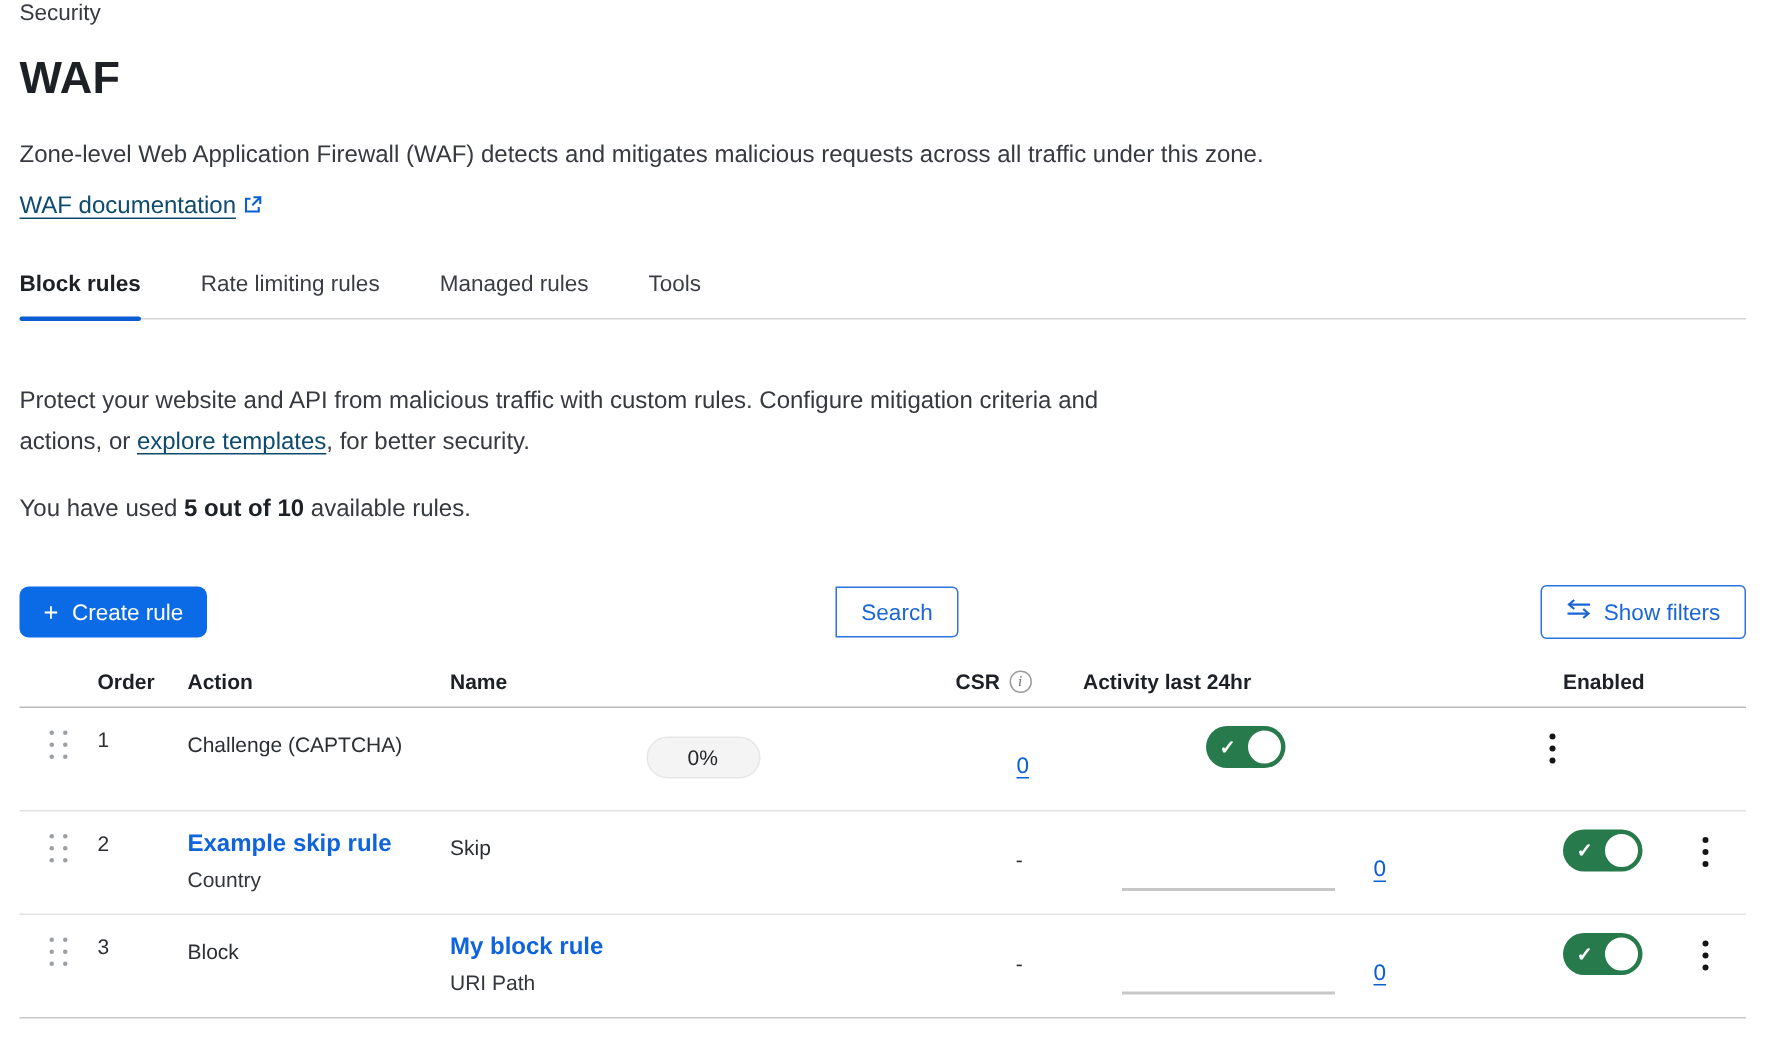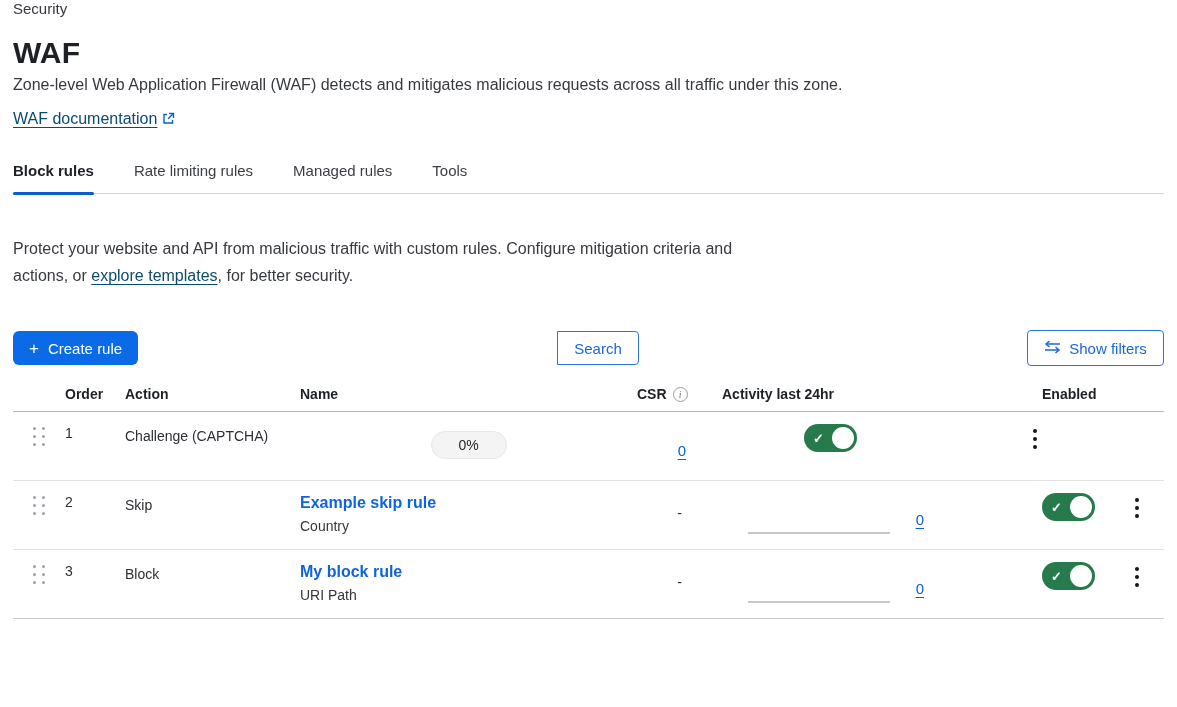--- a/index.html
+++ b/index.html
@@ -3,21 +3,21 @@
 <meta charset="utf-8">
 <style>
   * { box-sizing: border-box; margin: 0; padding: 0; }
   html,body { width: 1177px; height: 707px; background:#fff; overflow:hidden; }
   body { font-family: "Liberation Sans", sans-serif; color:#36393f; }
   .page { padding: 0 13px 0 13px; width:1177px; }
 
   
   .breadcrumb { font-size:15px; color:#36393f; }
   .page-title { font-size:30px; font-weight:700; color:#1d2025; margin-top:19px; letter-spacing:.2px; }
-  .page-desc { font-size:16px; color:#36393f; margin-top:6px; }
+  .page-desc { font-size:16px; color:#36393f; margin-top:25px; }
   .doc-link-row { margin-top:16px; }
   a.link { color:#0c4a6e; text-decoration:underline; text-underline-offset:3px; cursor:pointer; }
   .ext-icon { display:inline-block; margin-left:5px; vertical-align:-1px; }
 
   
   .tabs { margin-top:33px; border-bottom:1px solid #d5d5d5; display:flex; }
   .tab { font-size:15px; color:#3a3e44; padding:0 0 14px 0; margin-right:40px; cursor:pointer; position:relative; }
   .tab.active { font-weight:700; color:#1d2025; }
   .tab.active::after { content:""; position:absolute; left:0; right:0; bottom:-2px; height:3px; background:#0b5bd3; border-radius:2px; }
 
@@ -88,20 +88,21 @@
 
   <div class="tabs">
     <div class="tab active">Block rules</div>
     <div class="tab">Rate limiting rules</div>
     <div class="tab">Managed rules</div>
     <div class="tab">Tools</div>
   </div>
 
   <p class="intro"><span>Protect your website and API from malicious traffic with custom rules. Configure mitigation criteria and actions, or </span><a class="link">explore templates</a><span>, for better security.</span></p>
 
+  <p class="usage"><span>You have used </span><b>5 out of 10</b><span> available rules.</span></p>
 
   <div class="toolbar">
     <button class="btn-primary">
       <span class="plus">+</span>
       <span>Create rule</span>
     </button>
     <div class="search-group">
       <button class="btn-outline btn-search">Search</button>
     </div>
     <button class="btn-outline btn-filters">
@@ -170,25 +171,25 @@
             <div class="drag-handle">
               <i></i>
               <i></i>
               <i></i>
               <i></i>
               <i></i>
               <i></i>
             </div>
           </div>
     <div class="cell c-order">2</div>
-    <div class="cell c-action">Skip</div>
     <div class="cell c-name">
       <a>Example skip rule</a>
       <div class="fieldname">Country</div>
     </div>
+    <div class="cell c-action">Skip</div>
     <div class="cell c-csr">
             <span class="csr-dash">-</span>
           </div>
     <div class="cell c-activity">
       <div class="sparkline"></div>
       <a class="activity-link">0</a>
     </div>
     <div class="cell c-enabled">
       <div class="toggle">
         <span class="check">✓</span>

